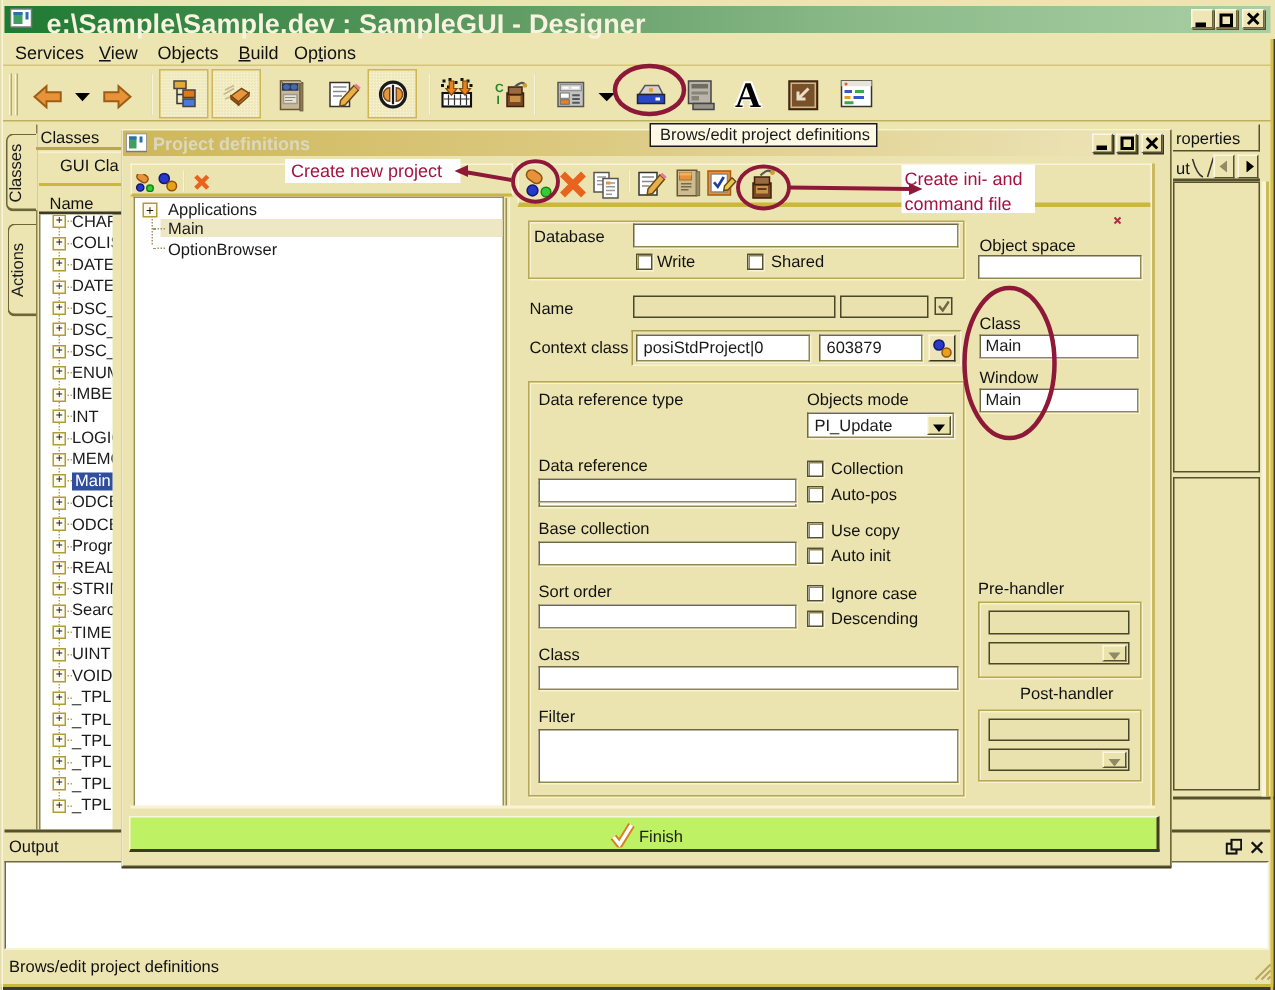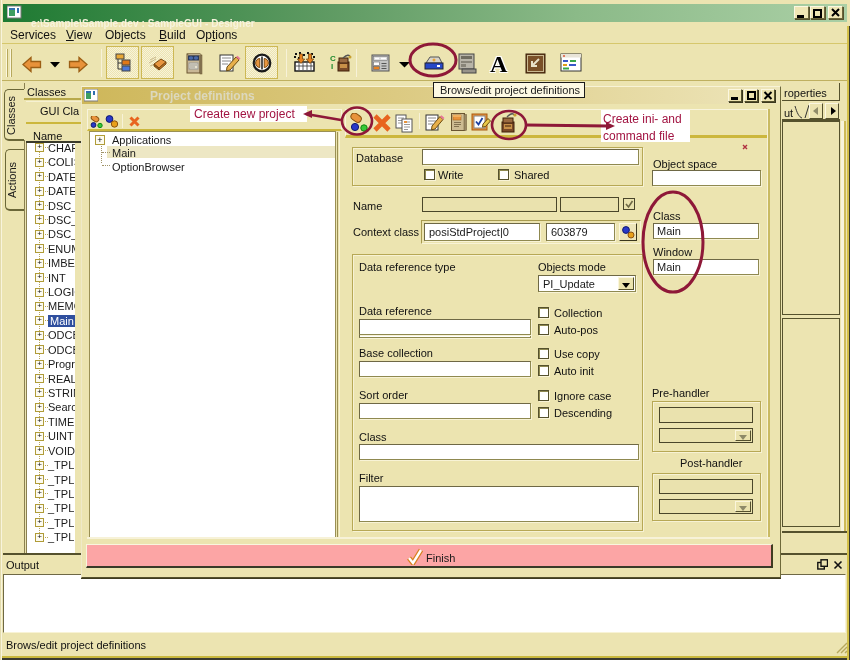--- a/index.html
+++ b/index.html
@@ -2,21 +2,21 @@
 <html><head>
 <meta charset="utf-8">
 <style>
 * { margin:0; padding:0; box-sizing:border-box; }
 html,body { width:850px; height:660px; overflow:hidden; }
 body { font-family:"Liberation Sans", sans-serif; font-size:11px; color:#1a1a1a; background:#ECE4B1; position:relative; }
 .abs { position:absolute; }
 
 .tbar { position:absolute; left:3px; top:4px; width:844px; height:18px;
   background:linear-gradient(to right,#1E7A32,#5E9A62 38%,#8BBA88 68%,#AACFA5); }
-.ttext { position:absolute; left:28px; top:2px; font-size:10px; font-weight:bold; color:#F7F3DE; letter-spacing:0.1px;margin-top:12px; }
+.ttext { position:absolute; left:28px; top:2px; font-size:18px; font-weight:bold; color:#F7F3DE; letter-spacing:0.1px; }
 .wbtn { position:absolute; top:2px; width:15px; height:13px; background:#EFE6B5;
   border:1px solid; border-color:#FBF7E0 #6B663B #6B663B #FBF7E0; box-shadow:1px 1px 0 #55512D;
   font-size:9px; font-weight:bold; color:#000; text-align:center; line-height:11px; }
 
 .fld { position:absolute; background:#fff; border:1px solid #6E6845; border-bottom-color:#8F8950; border-right-color:#8F8950; box-shadow:1px 1px 0 #F8F3D6; }
 .dfld { position:absolute; background:#EAE2AE; border:1px solid #4A462A; }
 .lab { position:absolute; white-space:nowrap; color:#111; }
 .cb { position:absolute; width:11px; height:11px; background:#fff; border:1px solid #55512D; box-shadow:inset 1px 1px 0 #8F8950, 1px 1px 0 #F8F3D6; }
 .grp { position:absolute; border:1px solid #B7A855; box-shadow:inset 1px 1px 0 #F7F2D4, 1px 1px 0 #F7F2D4; }
 .carr { position:absolute; right:1px; top:1px; width:16px; height:13px; background:#EBE3AE;
@@ -345,21 +345,21 @@
 
 <div class="dlg" id="dlg">
 
   <div class="dtbar">
     <svg class="abs" style="left:2px;top:2px" width="14" height="13">
       <rect x="0" y="0" width="14" height="12" fill="#fff" stroke="#7a7a7a"></rect>
       <rect x="2" y="2" width="5" height="8" fill="#3F9E60"></rect>
       <rect x="2" y="2" width="5" height="2" fill="#2f6fae"></rect>
       <rect x="9" y="2" width="2" height="4" fill="#2f6fae"></rect>
     </svg>
-    <span class="abs" style="left:20px;top:2px;font-size:12px;font-weight:bold;color:#DCD8BE;margin-left:48px;">Project definitions</span>
+    <span class="abs" style="left:20px;top:2px;font-size:12px;font-weight:bold;color:#DCD8BE;">Project definitions</span>
     <div class="dwbtn" style="left:646px">
         <div class="abs" style="left:2px;top:7px;width:7px;height:3px;background:#000"></div>
       </div>
     <div class="dwbtn" style="left:662px">
         <div class="abs" style="left:2px;top:1px;width:9px;height:9px;border:2px solid #000"></div>
       </div>
     <div class="dwbtn" style="left:679px"><svg width="12" height="11">
           <path d="M2.5 2 L9.5 9 M9.5 2 L2.5 9" stroke="#000" stroke-width="2"></path>
         </svg></div>
   </div>
@@ -540,21 +540,21 @@
   <div class="dfld" style="left:577px;top:392px;width:94px;height:15px;"></div>
   <div class="dfld" style="left:577px;top:412px;width:94px;height:15px;">
       <div class="carr gy" style="height:11px"></div>
     </div>
 
   <div class="abs" style="left:685px;top:22px;width:1px;height:429px;background:#F7F2D8;"></div>
   <div class="abs" style="left:686px;top:22px;width:2px;height:429px;background:#C9BA62;"></div>
 
   <div class="abs" style="left:5px;top:450px;width:683px;height:2px;background:#F7F2D8;"></div>
 
-  <div class="abs" style="left:4px;top:457px;width:687px;height:24px;background:#fca5a5;border:1px solid;border-color:#F9F5DE #403D20 #3A3A28 #F9F5DE;border-bottom-width:2px;border-right-width:2px;">
+  <div class="abs" style="left:4px;top:457px;width:687px;height:24px;background:#bef264;border:1px solid;border-color:#F9F5DE #403D20 #3A3A28 #F9F5DE;border-bottom-width:2px;border-right-width:2px;">
     <svg class="abs" style="left:319px;top:3px" width="18" height="17">
       <path d="M3 10 l4 5 8-13" stroke="#D88020" stroke-width="5" fill="none"></path>
       <path d="M3 10 l4 5 8-13" stroke="#fff" stroke-width="2.4" fill="none"></path>
     </svg>
     <span class="abs" style="left:339px;top:7px;">Finish</span>
   </div>
 </div>
 
 <svg class="abs" style="left:0;top:0;z-index:50;pointer-events:none" width="850" height="660">
   <ellipse cx="433" cy="60" rx="23" ry="16" fill="none" stroke="#8E1838" stroke-width="3"></ellipse>

